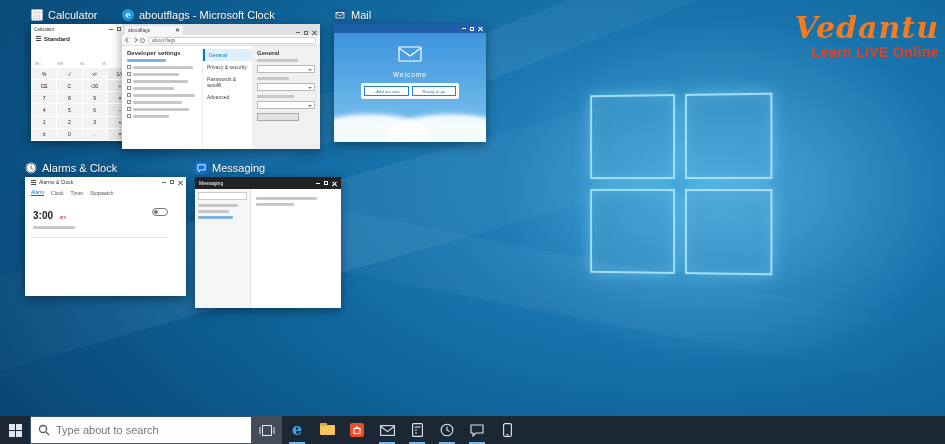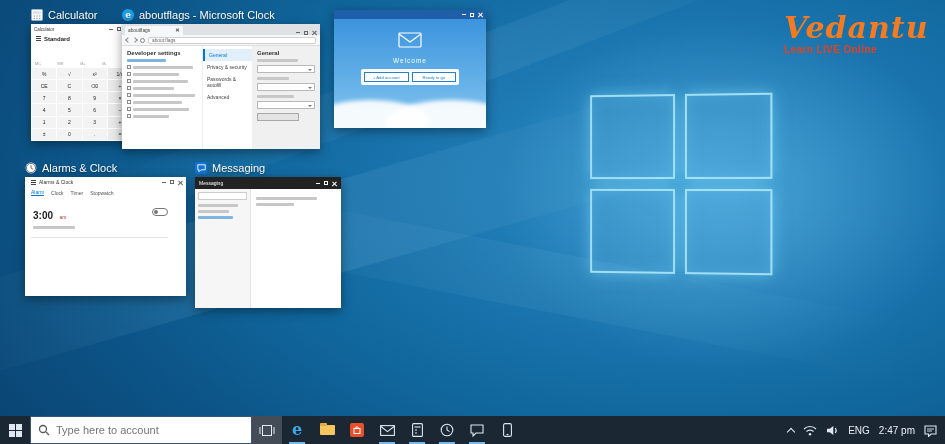--- a/index.html
+++ b/index.html
@@ -17,24 +17,24 @@
   .beam.b2 { left:40px; top:40px; width:860px; height:46px; transform:rotate(-21deg);
     background:linear-gradient(to right, rgba(173,226,255,0), rgba(173,226,255,.09) 50%, rgba(173,226,255,0)); }
   .beam.b3 { left:160px; top:250px; width:760px; height:60px; transform:rotate(11deg);
     background:linear-gradient(to right, rgba(173,226,255,0), rgba(173,226,255,.07) 50%, rgba(173,226,255,0)); }
   .winlogo { position:absolute; left:588px; top:94px; width:184px; height:180px;
     display:grid; grid-template-columns:1fr 1fr; grid-template-rows:1fr 1fr; gap:10px;
     transform:perspective(900px) rotateY(-8deg); }
   .winlogo .pane { border:2px solid rgba(180,235,252,.85); background:rgba(140,210,245,.10);
     box-shadow:0 0 14px rgba(120,215,250,.55), inset 0 0 16px rgba(120,210,250,.28); }
   
-  .brand { position:absolute; top:12px; right:6px; width:155px; text-align:left; }
+  .brand { position:absolute; top:12px; right:6px; width:155px; text-align:right; }
   .brand-name { font-family:"DejaVu Serif", serif; font-style:italic; font-weight:bold;
     font-size:30px; line-height:32px; color:#f47b20; letter-spacing:1px; }
-  .brand-tag { font-size:10px; font-weight:bold; color:#e8401c; letter-spacing:.4px; }
+  .brand-tag { font-size:14px; font-weight:bold; color:#e8401c; letter-spacing:.4px; }
   
   .tv-card { position:absolute; cursor:pointer; }
   .tv-label { display:flex; align-items:center; gap:5px; height:14px; color:#fff;
     font-size:11px; text-shadow:0 1px 2px rgba(0,0,0,.45); white-space:nowrap; }
   .tv-thumb { background:#fff; box-shadow:0 3px 10px rgba(0,0,0,.4); position:relative;
     overflow:hidden; margin-top:2px; }
   .li { width:12px; height:12px; flex:0 0 auto; display:flex; align-items:center; justify-content:center; }
   .li.edge-li { border-radius:50%; background:#1e9de8; color:#fff; font-size:9px; font-weight:bold;
     font-family:"DejaVu Serif", serif; }
   .li.msg-li { border-radius:2px; background:#1273d4; }
@@ -312,20 +312,30 @@
             <div class="sk" style="width:64%"></div>
             <div class="mini-select"></div>
             <div class="mini-btn"></div>
           </div>
         </div>
       </div>
     </div>
   </div>
 
   <div class="tv-card" style="left:334px; top:8px; width:152px;">
+    <div class="tv-label">
+      <span class="li">
+        <svg width="12" height="12" viewBox="0 0 12 12">
+            <rect x="0" y="0" width="12" height="12" rx="1" fill="#16578f"></rect>
+            <rect x="2" y="3.5" width="8" height="5.5" fill="none" stroke="#fff" stroke-width="0.8"></rect>
+            <path d="M2 4 L6 7 L10 4" fill="none" stroke="#fff" stroke-width="0.8"></path>
+          </svg>
+      </span>
+      <span>Mail</span>
+    </div>
     <div class="tv-thumb" style="height:118px;">
       <div class="mailw">
         <div class="mail-titlebar">
           <span class="wc light">
               <i class="wc-min"></i>
               <i class="wc-max"></i>
               <i class="wc-x"></i>
             </span>
         </div>
         <div class="mail-sky">
@@ -429,21 +439,21 @@
           <i></i>
           <i></i>
           <i></i>
         </div>
     </div>
     <div class="search">
       <svg width="12" height="12" viewBox="0 0 12 12">
           <circle cx="5" cy="5" r="3.5" fill="none" stroke="#555" stroke-width="1.3"></circle>
           <line x1="8" y1="8" x2="11" y2="11" stroke="#555" stroke-width="1.3"></line>
         </svg>
-      <span>Type here to account</span>
+      <span>Type about to search</span>
     </div>
     <div class="tb-btn active">
       <svg width="16" height="13" viewBox="0 0 16 13">
           <rect x="3.5" y="1.5" width="9" height="10" fill="none" stroke="#e6eef5"></rect>
           <path d="M1 3 v7 M15 3 v7" stroke="#e6eef5" fill="none"></path>
         </svg>
     </div>
     <div class="tb-btn open">
       <span class="edge-e">e</span>
     </div>
@@ -482,34 +492,15 @@
           <path d="M1 1 h12 v8 h-7 l-3 3 v-3 h-2 z" fill="none" stroke="#dfe8f0" stroke-width="1.1"></path>
         </svg>
     </div>
     <div class="tb-btn">
       <svg width="9" height="14" viewBox="0 0 9 14">
           <rect x="0.6" y="0.6" width="7.8" height="12.8" rx="1.5" fill="none" stroke="#dfe8f0" stroke-width="1.1"></rect>
           <line x1="3.5" y1="11.5" x2="5.5" y2="11.5" stroke="#dfe8f0" stroke-width="1.1"></line>
         </svg>
     </div>
 
-    <div class="tray">
-      <i class="tray-caret"></i>
-      <svg width="14" height="11" viewBox="0 0 14 11">
-          <path d="M1 4 a8.5 8.5 0 0 1 12 0" fill="none" stroke="#dfe8f0" stroke-width="1.2"></path>
-          <path d="M3.5 6.5 a5 5 0 0 1 7 0" fill="none" stroke="#dfe8f0" stroke-width="1.2"></path>
-          <circle cx="7" cy="9.2" r="1.2" fill="#dfe8f0"></circle>
-        </svg>
-      <svg width="13" height="11" viewBox="0 0 13 11">
-          <path d="M1 3.8 h2.8 L7.3 1 v9 L3.8 7.2 H1 Z" fill="#dfe8f0"></path>
-          <path d="M9.3 3 a4 4 0 0 1 0 5" fill="none" stroke="#dfe8f0" stroke-width="1.1"></path>
-        </svg>
-      <span class="tray-text">ENG</span>
-      <span class="tray-time">2:47 pm</span>
-      <svg width="13" height="13" viewBox="0 0 13 13">
-          <path d="M1 2 h11 v8 h-5 l-2.5 2.5 V10 H1 Z" fill="none" stroke="#dfe8f0" stroke-width="1.1"></path>
-          <line x1="3" y1="5" x2="10" y2="5" stroke="#dfe8f0" stroke-width="0.9"></line>
-          <line x1="3" y1="7" x2="8" y2="7" stroke="#dfe8f0" stroke-width="0.9"></line>
-        </svg>
-    </div>
   </div>
 
 </div>
 
 </body></html>

